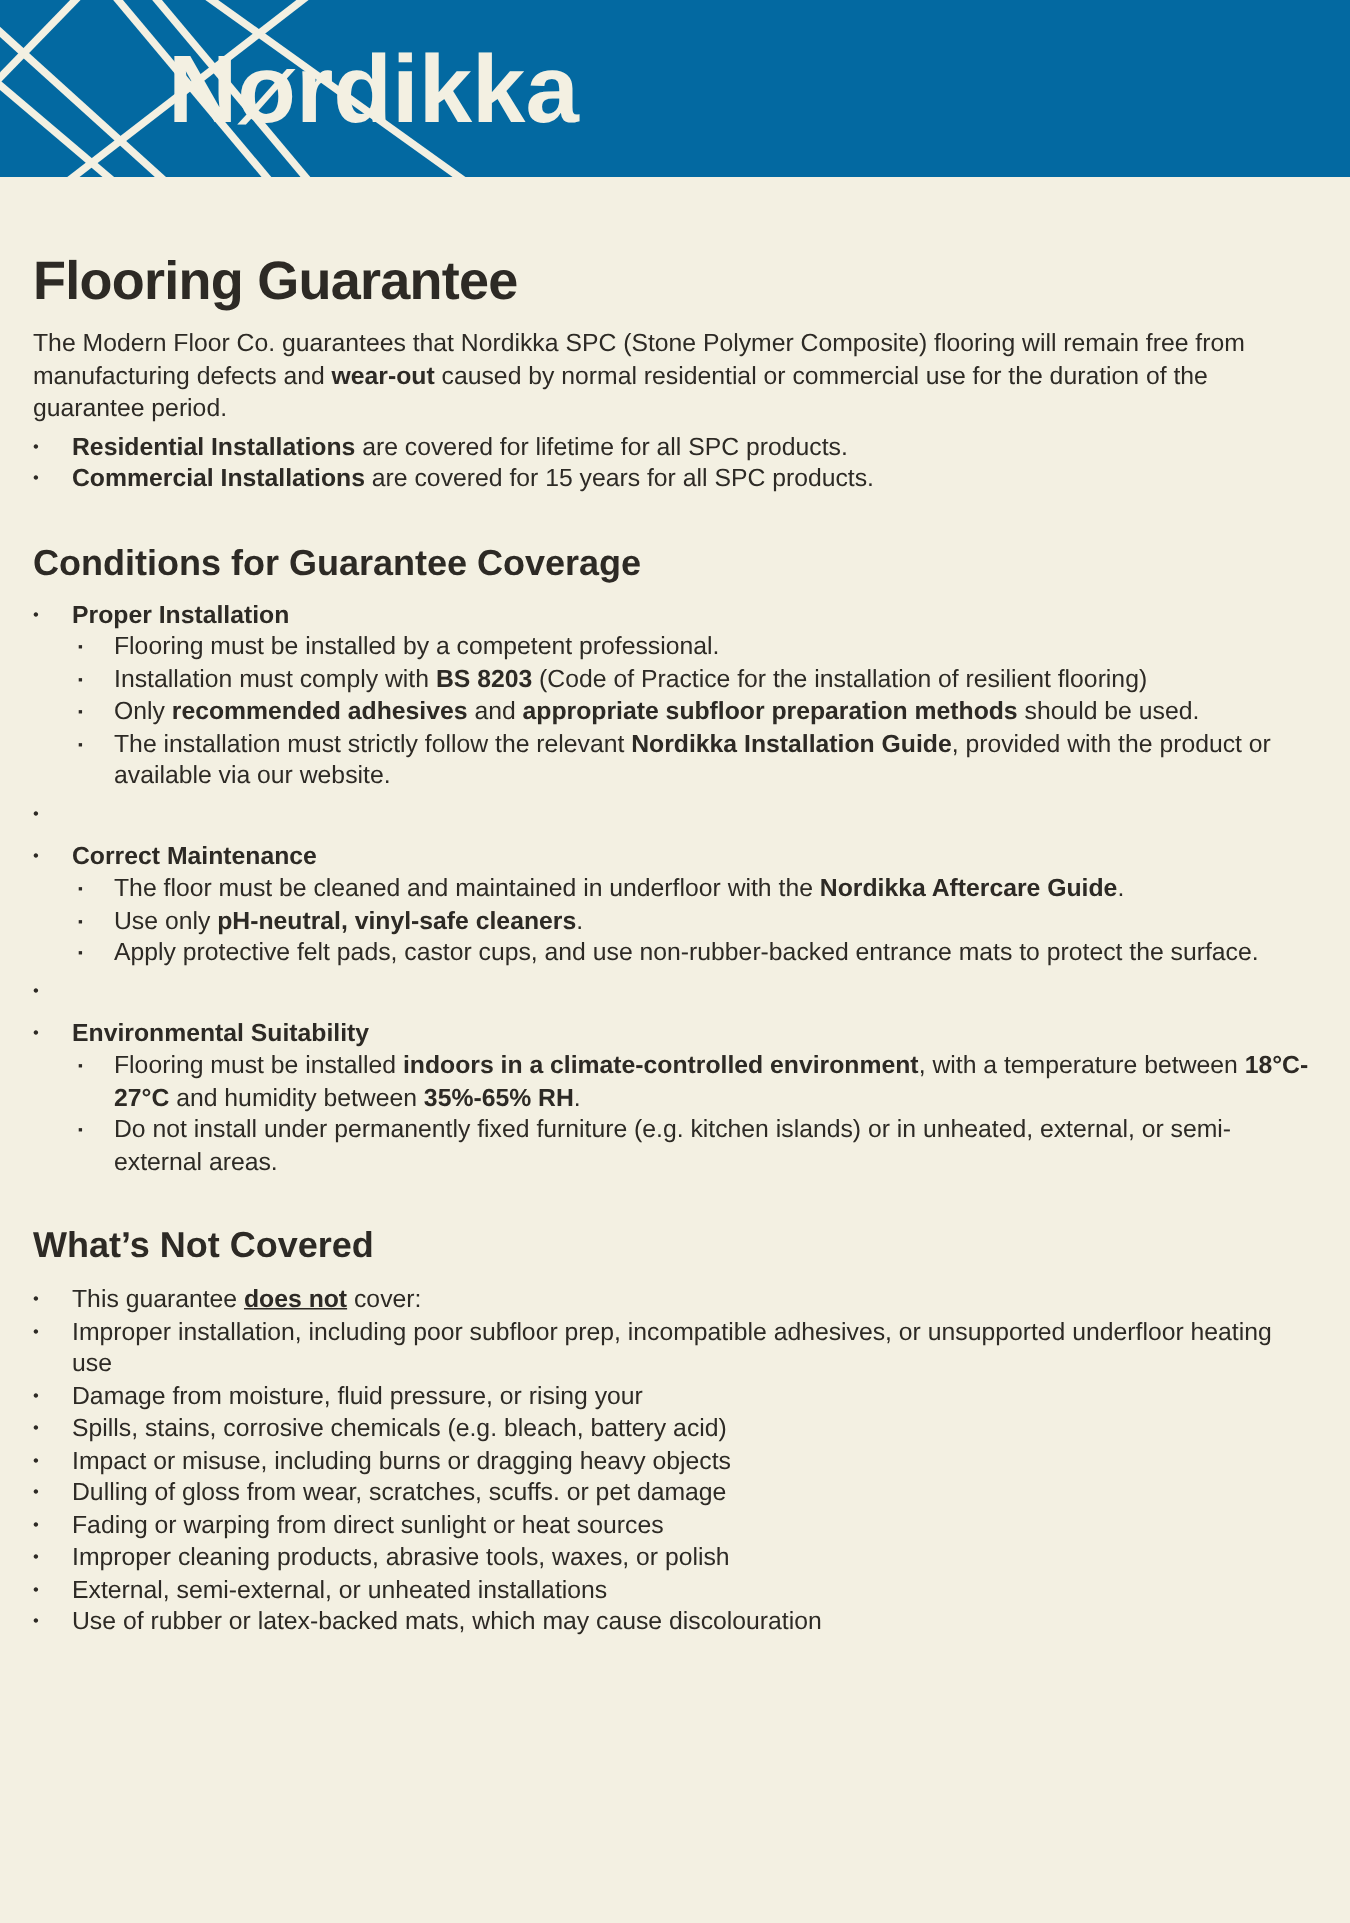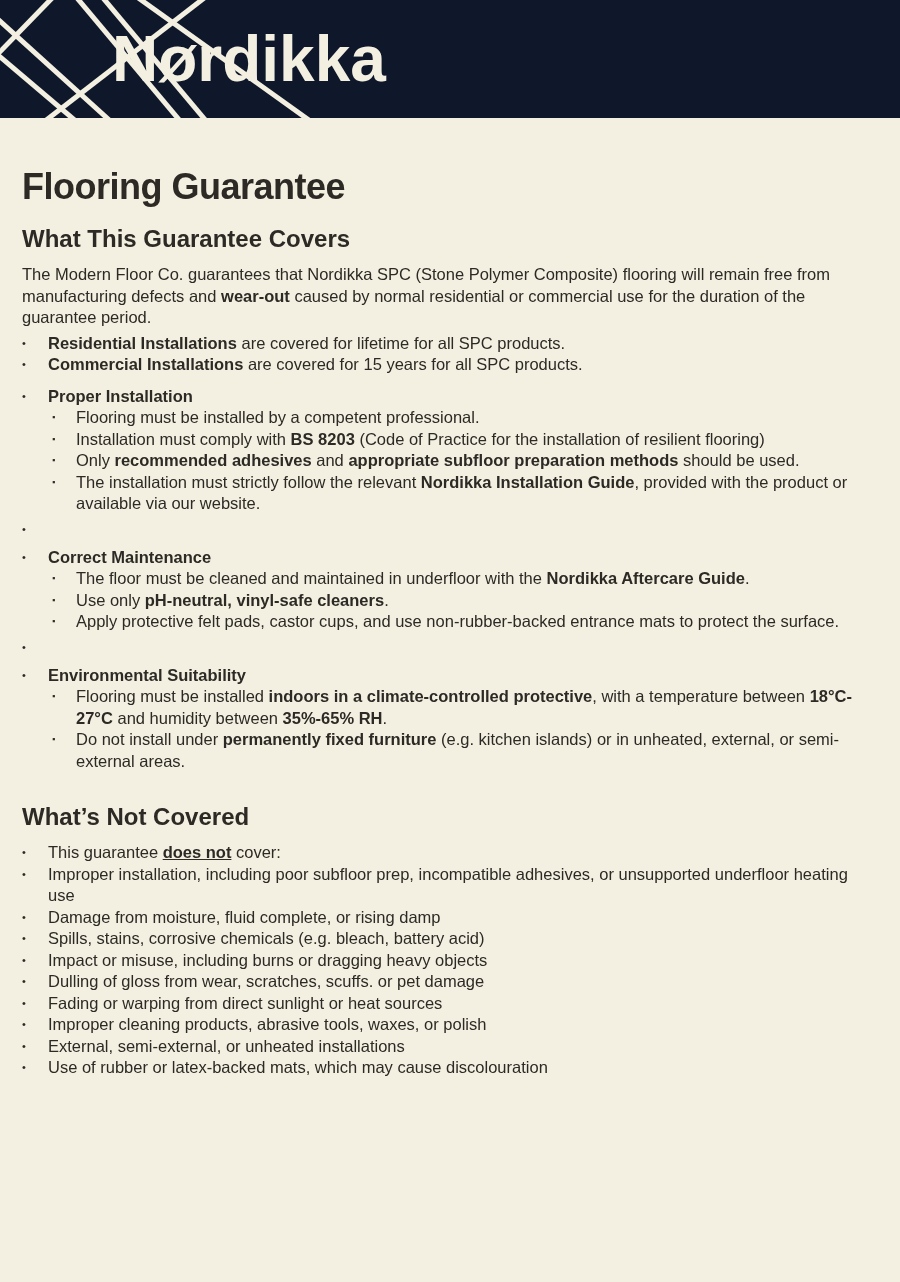--- a/index.html
+++ b/index.html
@@ -7,21 +7,21 @@
     width:900px;height:1282px;
     background:#f3f0e2;
     font-family:"Liberation Sans","DejaVu Sans",sans-serif;
     color:#2d2a25;
     overflow:hidden;
   }
   .page{width:900px;height:1282px;overflow:hidden;position:relative;}
 
   
   .hdr{
-    position:relative;height:118px;background:#0f172a;overflow:hidden;
+    position:relative;height:118px;background:#0369a1;overflow:hidden;
   }
   .hdr .xmark{position:absolute;left:0;top:0;}
   .brand{
     position:absolute;left:112px;top:14px;
     font-size:64px;font-weight:700;color:#f3f0e2;
     letter-spacing:0px;line-height:90px;
   }
   .tagline{
     position:absolute;right:36px;top:36px;
     font-size:38px;font-weight:700;font-style:italic;
@@ -78,35 +78,35 @@
         </g>
       </svg>
     </span>
     <div class="brand">Nørdikka</div>
   </div>
 
   <div class="content">
 
     <h1>Flooring Guarantee</h1>
 
-    <h2 class="h2-covers">What This Guarantee Covers</h2>
     <p class="p-intro"><span>The Modern Floor Co. guarantees that Nordikka SPC (Stone Polymer Composite) flooring will remain free from manufacturing defects and </span><span style="font-weight: 700; text-align: right;">wear-out</span><span> caused by normal residential or commercial use for the duration of the guarantee period.</span></p>
 
     <div class="list">
       <div class="row l1">
         <span class="blt dot">•</span>
         <span class="txt"><span style="font-weight: 700;">Residential Installations</span><span> are covered for lifetime for all SPC products.</span></span>
       </div>
       <div class="row l1">
         <span class="blt dot">•</span>
         <span class="txt"><span style="font-weight: 700;">Commercial Installations</span><span> are covered for 15 years for all SPC products.</span></span>
       </div>
     </div>
 
 
+    <h2 class="h2-conditions">Conditions for Guarantee Coverage</h2>
 
     <div class="list-cond">
 
       <div class="row l1">
         <span class="blt dot">•</span>
         <span class="gtitle">Proper Installation</span>
       </div>
       <div class="row l2">
         <span class="blt sq">▪</span>
         <span class="txt"><span>Flooring must be installed by a competent professional.</span></span>
@@ -148,43 +148,43 @@
       <div class="row l1 lone">
         <span class="blt dot">•</span>
       </div>
 
       <div class="row l1 grp-top">
         <span class="blt dot">•</span>
         <span class="gtitle">Environmental Suitability</span>
       </div>
       <div class="row l2">
         <span class="blt sq">▪</span>
-        <span class="txt"><span>Flooring must be installed </span><span style="font-weight: 700;">indoors in a climate-controlled protective</span><span>, with a temperature between </span><span style="font-weight: 700;">18°C-27°C</span><span> and humidity between </span><span style="font-weight: 700;">35%-65% RH</span><span>.</span></span>
-      </div>
-      <div class="row l2">
-        <span class="blt sq">▪</span>
-        <span class="txt"><span>Do not install under </span><span style="font-weight: 700;">permanently fixed furniture</span><span> (e.g. kitchen islands) or in unheated, external, or semi-external areas.</span></span>
+        <span class="txt"><span>Flooring must be installed </span><span style="font-weight: 700;">indoors in a climate-controlled environment</span><span>, with a temperature between </span><span style="font-weight: 700;">18°C-27°C</span><span> and humidity between </span><span style="font-weight: 700;">35%-65% RH</span><span>.</span></span>
+      </div>
+      <div class="row l2">
+        <span class="blt sq">▪</span>
+        <span class="txt"><span>Do not install under </span><span style="font-weight: 400;">permanently fixed furniture</span><span> (e.g. kitchen islands) or in unheated, external, or semi-external areas.</span></span>
       </div>
 
     </div>
 
     <h2 class="h2-notcovered">What’s Not Covered</h2>
 
     <div class="list-nc">
       <div class="row l1">
         <span class="blt dot">•</span>
         <span class="txt"><span>This guarantee </span><span style="font-weight: 700; text-decoration: underline;">does not</span><span> cover:</span></span>
       </div>
       <div class="row l1">
         <span class="blt dot">•</span>
         <span class="txt"><span>Improper installation, including poor subfloor prep, incompatible adhesives, or unsupported underfloor heating use</span></span>
       </div>
       <div class="row l1">
         <span class="blt dot">•</span>
-        <span class="txt"><span>Damage from moisture, fluid complete, or rising damp</span></span>
+        <span class="txt"><span>Damage from moisture, fluid pressure, or rising your</span></span>
       </div>
       <div class="row l1">
         <span class="blt dot">•</span>
         <span class="txt"><span>Spills, stains, corrosive chemicals (e.g. bleach, battery acid)</span></span>
       </div>
       <div class="row l1">
         <span class="blt dot">•</span>
         <span class="txt"><span>Impact or misuse, including burns or dragging heavy objects</span></span>
       </div>
       <div class="row l1">

